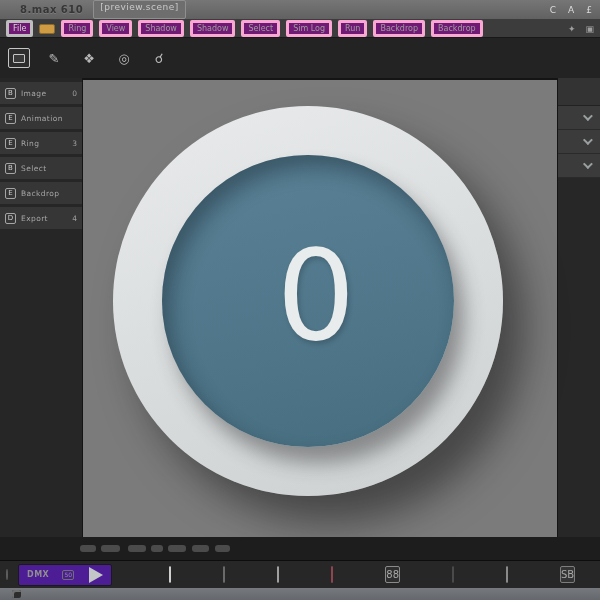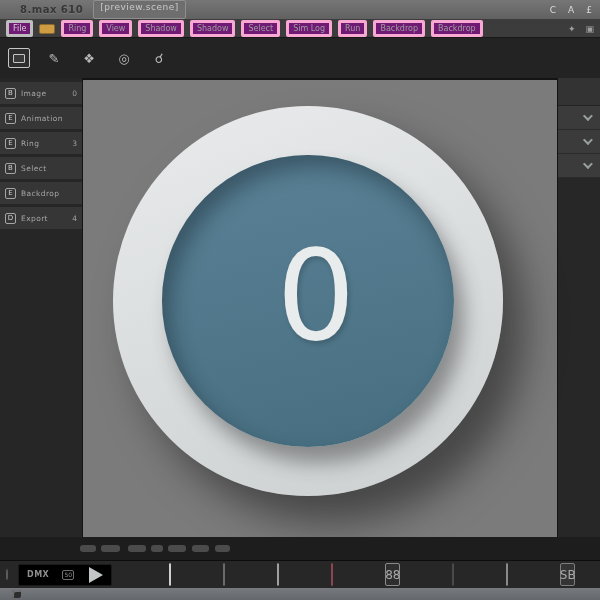--- a/index.html
+++ b/index.html
@@ -83,30 +83,30 @@
   .pill.p1{width:16px;margin-right:5px;} .pill.p2{width:19px;margin-right:8px;}
   .pill.p3{width:18px;margin-right:5px;} .pill.p4{width:12px;margin-right:5px;}
   .pill.p5{width:18px;margin-right:6px;} .pill.p6{width:17px;margin-right:6px;}
   .pill.p7{width:15px;}
 
   
   #bottombar { position:absolute; top:560px; left:0; width:600px; height:28px;
     background:#272727; border-top:1px solid #0d0d0d; display:flex; align-items:center; }
   #knob { width:11px; height:11px; border-radius:50%; background:#3f3f3f;
     border:1px solid #5e5e5e; margin:0 10px 0 6px; }
-  #mode-group { display:flex; align-items:center; gap:13px; background:#000000;
+  #mode-group { display:flex; align-items:center; gap:13px; background:#4c1d95;
     border:1px solid #1a1a1a; border-radius:2px; height:22px; padding:0 8px; }
   #mode-label { font-size:8px; font-weight:bold; color:#8f8f8f; letter-spacing:.5px; }
   .mini-ic { width:12px; height:10px; border:1px solid #6f6f6f; border-radius:2px;
     font-size:6px; color:#8f8f8f; display:flex; align-items:center; justify-content:center; }
   #play-arrow { width:0; height:0; border-left:14px solid #c2c6c7;
     border-top:8px solid transparent; border-bottom:8px solid transparent; margin-left:2px; }
   #bb-sep { width:1px; height:20px; background:#141414; margin:0 6px; }
-  .bb-ic { width:15px; height:23px; margin-right:7px; border-radius:2px;
-    display:flex; align-items:center; justify-content:center; font-size:12px;margin-left:45px; }
+  .bb-ic { width:15px; height:17px; margin-right:7px; border-radius:2px;
+    display:flex; align-items:center; justify-content:center; font-size:10px;margin-left:45px; }
   .bb-ic.i-frame { border:1px solid #cfcfcf; background:#343434;
     box-shadow:inset 0 -3px 0 #cfcfcf; }
   .bb-ic.i-plain { border:1px solid #6a6a6a; background:#3a3a3a; }
   .bb-ic.i-rows { border:1px solid #9f9f9f; background:#2f2f2f;
     box-shadow:inset 0 3px 0 #d8d8d8, inset 0 -3px 0 #d8d8d8; }
   .bb-ic.i-pink { background:#bb5f6e; border:1px solid #8e4551; }
   .bb-ic.i-grid { border:1px solid #8a8a8a; color:#a8a8a8; background:#2e2e2e; }
   .bb-ic.i-dim { border:1px solid #4a4a4a; background:#303030; width:11px; }
   .bb-ic.i-round { border:1px solid #8a8a8a; border-radius:5px; background:#6b6b6b; }
   .bb-ic.i-text { border:1px solid #7d7d7d; color:#a8a8a8; background:#343434; }

